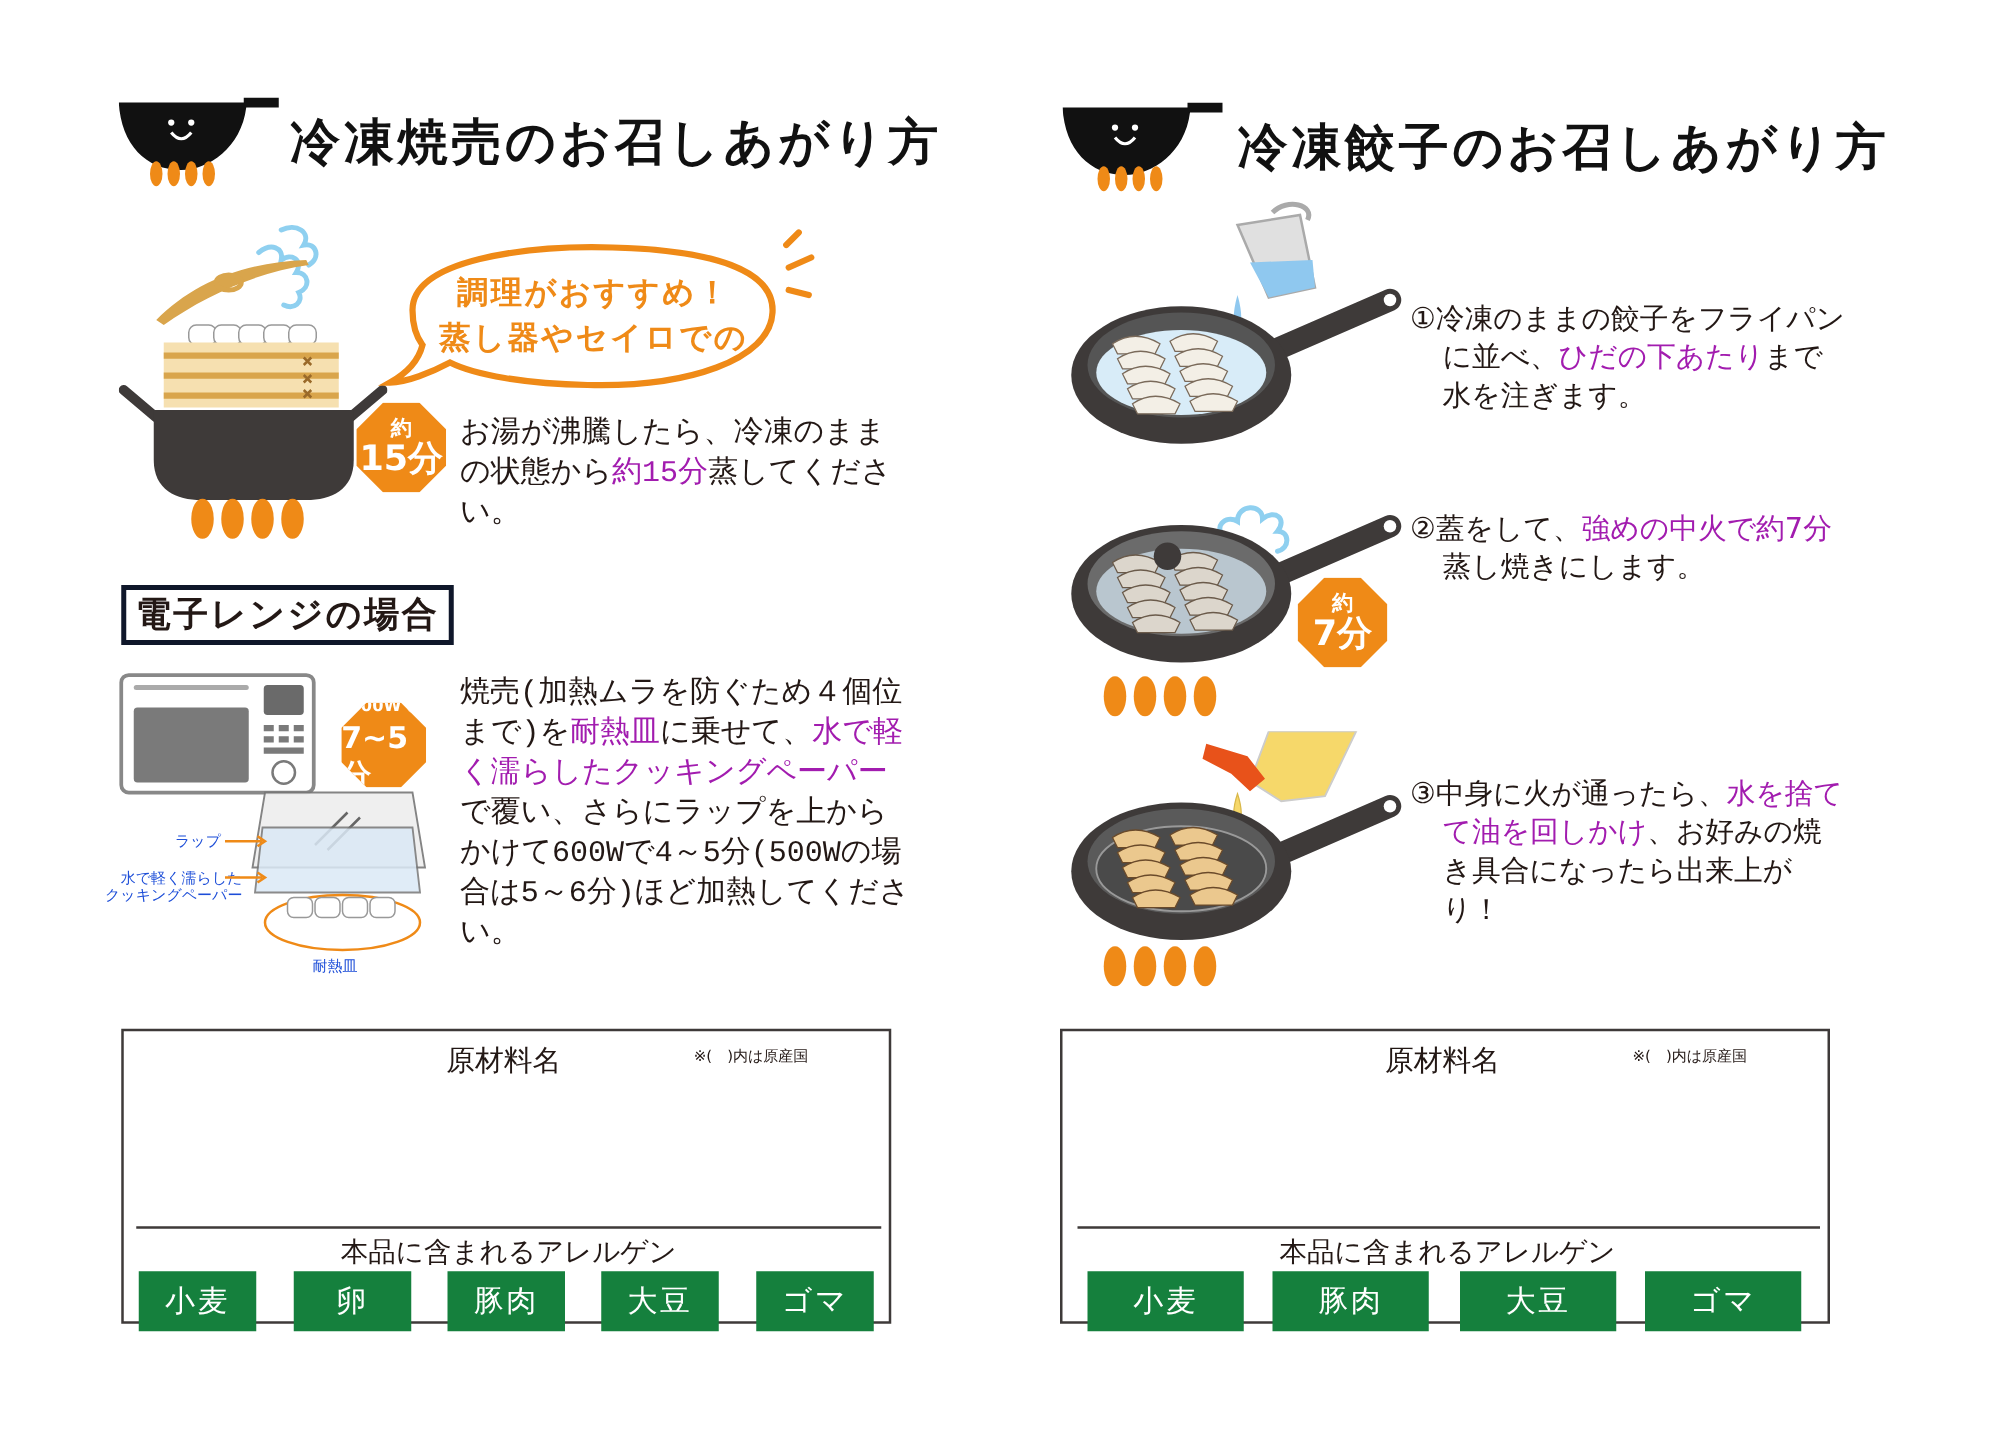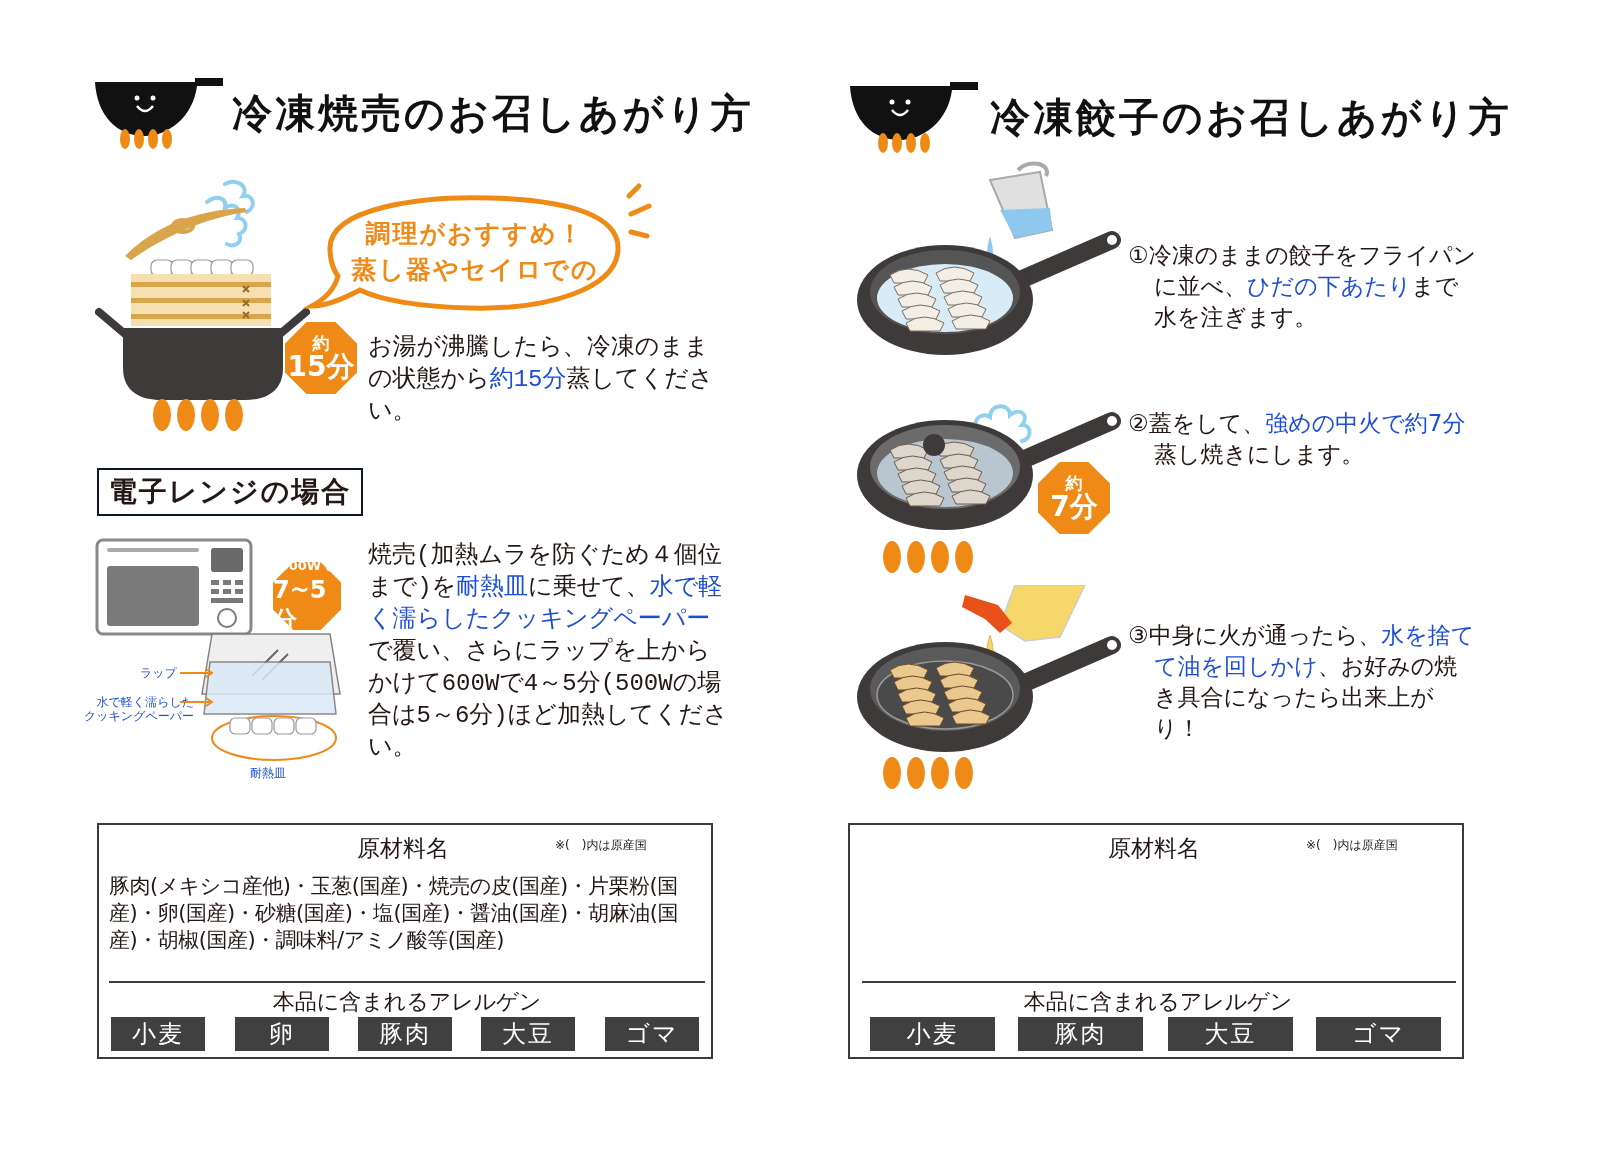--- a/index.html
+++ b/index.html
@@ -1,46 +1,46 @@
 <!DOCTYPE html>
 <html><head>
 <meta charset="utf-8">
 <style>
   * { box-sizing: border-box; margin: 0; padding: 0; }
   html, body { width: 1600px; height: 1153px; background: #ffffff; overflow: hidden; }
   body { position: relative; font-family: "DejaVu Sans", "Liberation Sans", sans-serif; color: #231815; }
   .abs { position: absolute; }
-  .orange { color: #1d4ed8; }
+  .orange { color: #a21caf; }
 
   
   .heading-title { font-family: "DejaVu Sans", sans-serif; font-weight: bold; font-size: 40px; letter-spacing: 3px; color: #111; white-space: nowrap; }
 
   
   .body-text { font-size: 24px; line-height: 32px; color: #231815; font-family: Liberation Mono, monospace; }
   .step-text { font-size: 23px; line-height: 31px; color: #231815; }
 
   
   .bubble-text { font-weight: bold; font-size: 25px; line-height: 36px; color: #ef8a17; text-align: center; letter-spacing: 2px; }
 
   
   .octagon { background: #ef8a17; color: #fff; clip-path: polygon(30% 0,70% 0,100% 30%,100% 70%,70% 100%,30% 100%,0 70%,0 30%); display: flex; flex-direction: column; align-items: center; justify-content: center; font-weight: bold; }
   .octagon .small { font-size: 17px; line-height: 18px; }
   .octagon .big { font-size: 28px; line-height: 30px; }
 
   
-  .sub-box { border: 2px solid #0f172a; font-weight: bold; font-size: 28px; display: flex; align-items: center; justify-content: center; letter-spacing: 2px; }
+  .sub-box { border: 4px solid #0f172a; font-weight: bold; font-size: 28px; display: flex; align-items: center; justify-content: center; letter-spacing: 2px; }
 
   
   .ingr-box { border: 2px solid #3e3a39; background: #fff; }
   .ingr-title { font-size: 23px; }
   .ingr-note { font-size: 12px; text-align: right; }
   .ingr-list { font-size: 21px; line-height: 27px; letter-spacing: -0.5px; }
   .ingr-rule { height: 2px; background: #3e3a39; }
   .allergen-label { font-size: 22px; text-align: center; }
-  .allergen-tag { background: #404040; color: #fff; font-size: 24px; display: flex; align-items: center; justify-content: center; height: 34px; letter-spacing: 2px; }
+  .allergen-tag { background: #15803d; color: #fff; font-size: 24px; display: flex; align-items: center; justify-content: center; height: 48px; letter-spacing: 2px; }
 
   .label-small { font-size: 12px; color: #1d4ed8; white-space: nowrap; }
 </style>
 </head>
 <body>
 
 <section>
 
   <svg class="abs" style="left:95px;top:78px" width="130" height="75" viewBox="0 0 130 75">
     <path d="M0 4 H100 V0 H128 V8 H102 C98 40 72 58 50 58 C22 58 2 38 0 4 Z" fill="#111"></path>
@@ -159,21 +159,20 @@
     </svg>
   <div class="abs label-small" style="left:250px;top:765px">耐熱皿</div>
 
   <p class="abs body-text" style="left:368px;top:540px;width:365px">
     <span>焼売(加熱ムラを防ぐため４個位まで)を</span><span class="orange">耐熱皿</span><span>に乗せて、</span><span class="orange">水で軽く濡らしたクッキングペーパー</span><span>で覆い、さらにラップを上からかけて600Wで4～5分(500Wの場合は5～6分)ほど加熱してください。</span>
   </p>
 
   <div class="abs ingr-box" style="left:97px;top:823px;width:616px;height:236px">
     <div class="abs ingr-title" style="left:258px;top:8px">原材料名</div>
     <div class="abs ingr-note" style="left:456px;top:12px">※(　)内は原産国</div>
-    <div class="abs ingr-list" style="left:10px;top:48px;width:598px">豚肉(メキシコ産他)・玉葱(国産)・焼売の皮(国産)・片栗粉(国産)・卵(国産)・砂糖(国産)・塩(国産)・醤油(国産)・胡麻油(国産)・胡椒(国産)・調味料/アミノ酸等(国産)</div>
     <div class="abs ingr-rule" style="left:10px;top:156px;width:596px"></div>
     <div class="abs allergen-label" style="left:0;top:162px;width:616px">本品に含まれるアレルゲン</div>
     <div class="abs allergen-tag" style="left:12px;top:192px;width:94px">小麦</div>
     <div class="abs allergen-tag" style="left:136px;top:192px;width:94px">卵</div>
     <div class="abs allergen-tag" style="left:259px;top:192px;width:94px">豚肉</div>
     <div class="abs allergen-tag" style="left:382px;top:192px;width:94px">大豆</div>
     <div class="abs allergen-tag" style="left:506px;top:192px;width:94px">ゴマ</div>
   </div>
 </section>
 

